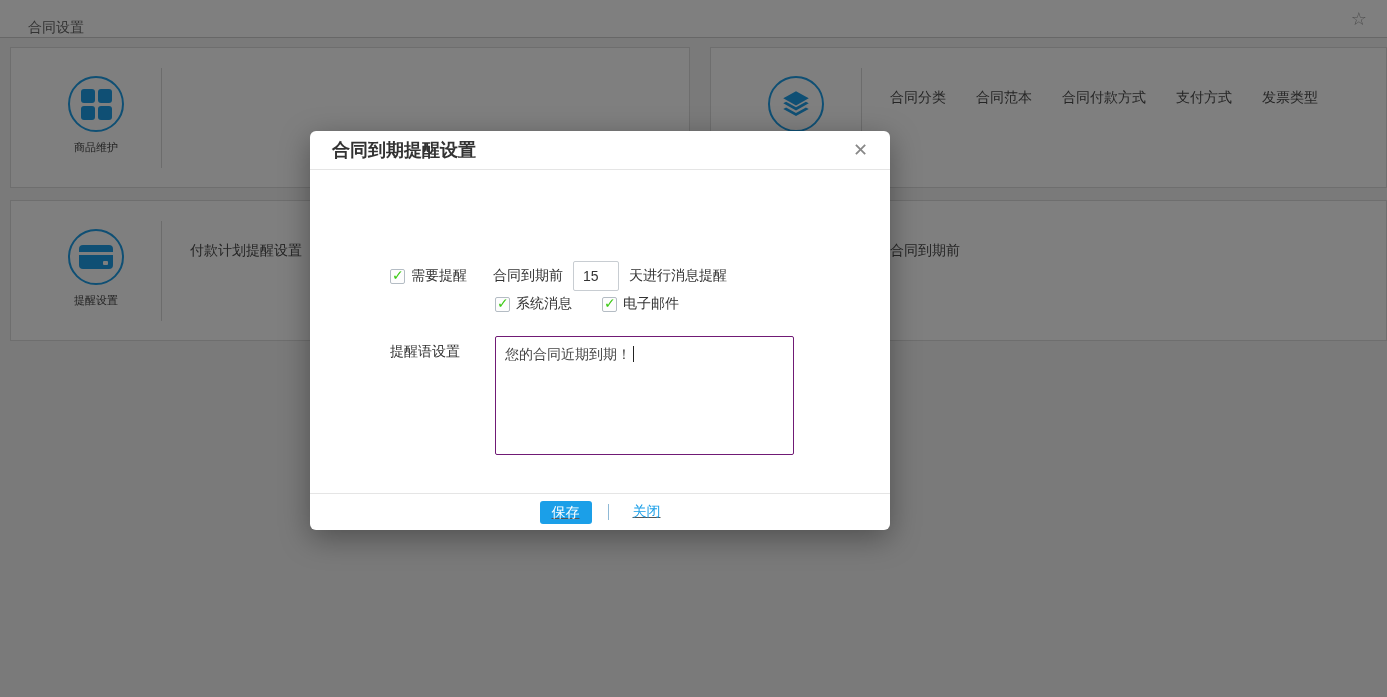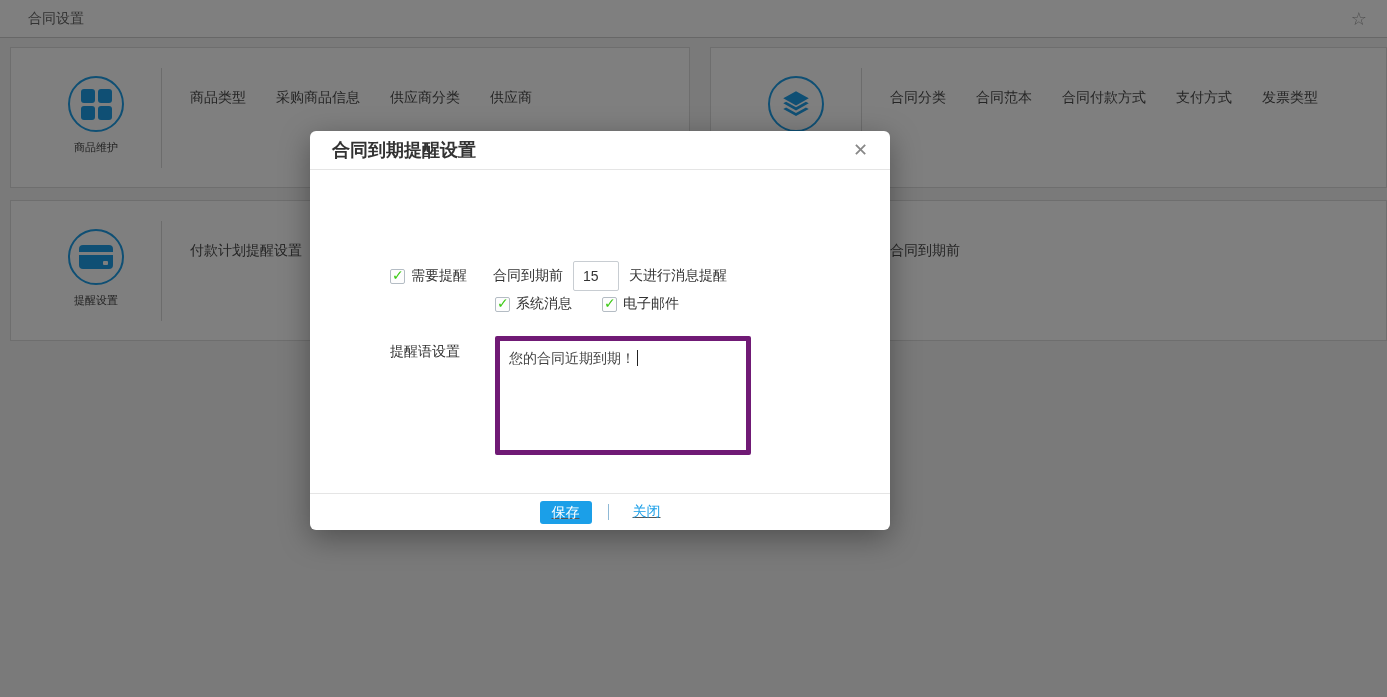--- a/index.html
+++ b/index.html
@@ -7,21 +7,21 @@
   body {
     font-family:"Liberation Sans","DejaVu Sans",sans-serif;
     background:#f4f4f4; color:#555; font-size:14px;
     position:relative;
   }
 
   
   .topbar{
     position:absolute; left:0; top:0; width:1387px; height:38px;
     background:#fff; border-bottom:1px solid #cfcfcf;
-    display:flex; align-items:center;
+    display:flex; align-items:flex-end;
   }
   .topbar .title{ margin-left:28px; color:#666; font-size:14px; }
   .topbar .star{
     position:absolute; right:20px; top:50%; transform:translateY(-50%);
     font-size:18px; color:#999; cursor:pointer;
   }
 
   .card{
     position:absolute; background:#fff; border:1px solid #dcdcdc;
   }
@@ -91,22 +91,22 @@
     width:46px; height:30px; border:1px solid #c8cdd2; border-radius:2px;
     margin:0 10px; padding-left:9px; font-size:14px; color:#333;
     font-family:"Liberation Sans","DejaVu Sans",sans-serif; outline:none;
   }
   .row-channels{ position:absolute; left:185px; top:125px; display:flex; align-items:center; gap:30px; }
   .channel{ display:flex; align-items:center; }
 
   .row-message{ position:absolute; left:80px; top:166px; display:flex; }
   .lbl-message{ margin-top:7px; width:88px; }
   .message-box{
-    margin-left:17px; width:256px; height:119px;
-    border:5px solid #701a75; border-radius:2px; padding:7px 9px;
+    margin-left:17px; width:299px; height:119px;
+    border:1px solid #701a75; border-radius:2px; padding:7px 9px;
     font-size:14px; color:#444; line-height:20px; cursor:text; background:#fff;
   }
   .caret{
     display:inline-block; width:1px; height:16px; background:#222;
     vertical-align:-3px; margin-left:2px;
   }
 
   .modal-footer{
     position:absolute; left:0; bottom:0; width:100%; height:37px;
     border-top:1px solid #e5e5e5;
@@ -134,26 +134,20 @@
       <div class="grid-icon">
           <i></i>
           <i></i>
           <i></i>
           <i></i>
         </div>
     </div>
     <div class="card-label">商品维护</div>
   </div>
   <div class="vdivider"></div>
-  <nav class="links">
-    <a>商品类型</a>
-    <a>采购商品信息</a>
-    <a>供应商分类</a>
-    <a>供应商</a>
-  </nav>
 </section>
 
 <section class="card card-2">
   <div class="icon-block">
     <div class="circle">
       <svg width="34" height="34" viewBox="0 0 24 24">
         <path fill="#1E9FE8" d="M12 3 3 8l9 5 9-5-9-5z"></path>
         <path fill="#1E9FE8" d="m3 11.5 9 5 9-5-2-1.1-7 3.9-7-3.9-2 1.1z"></path>
         <path fill="#1E9FE8" d="m3 15.5 9 5 9-5-2-1.1-7 3.9-7-3.9-2 1.1z"></path>
       </svg>

